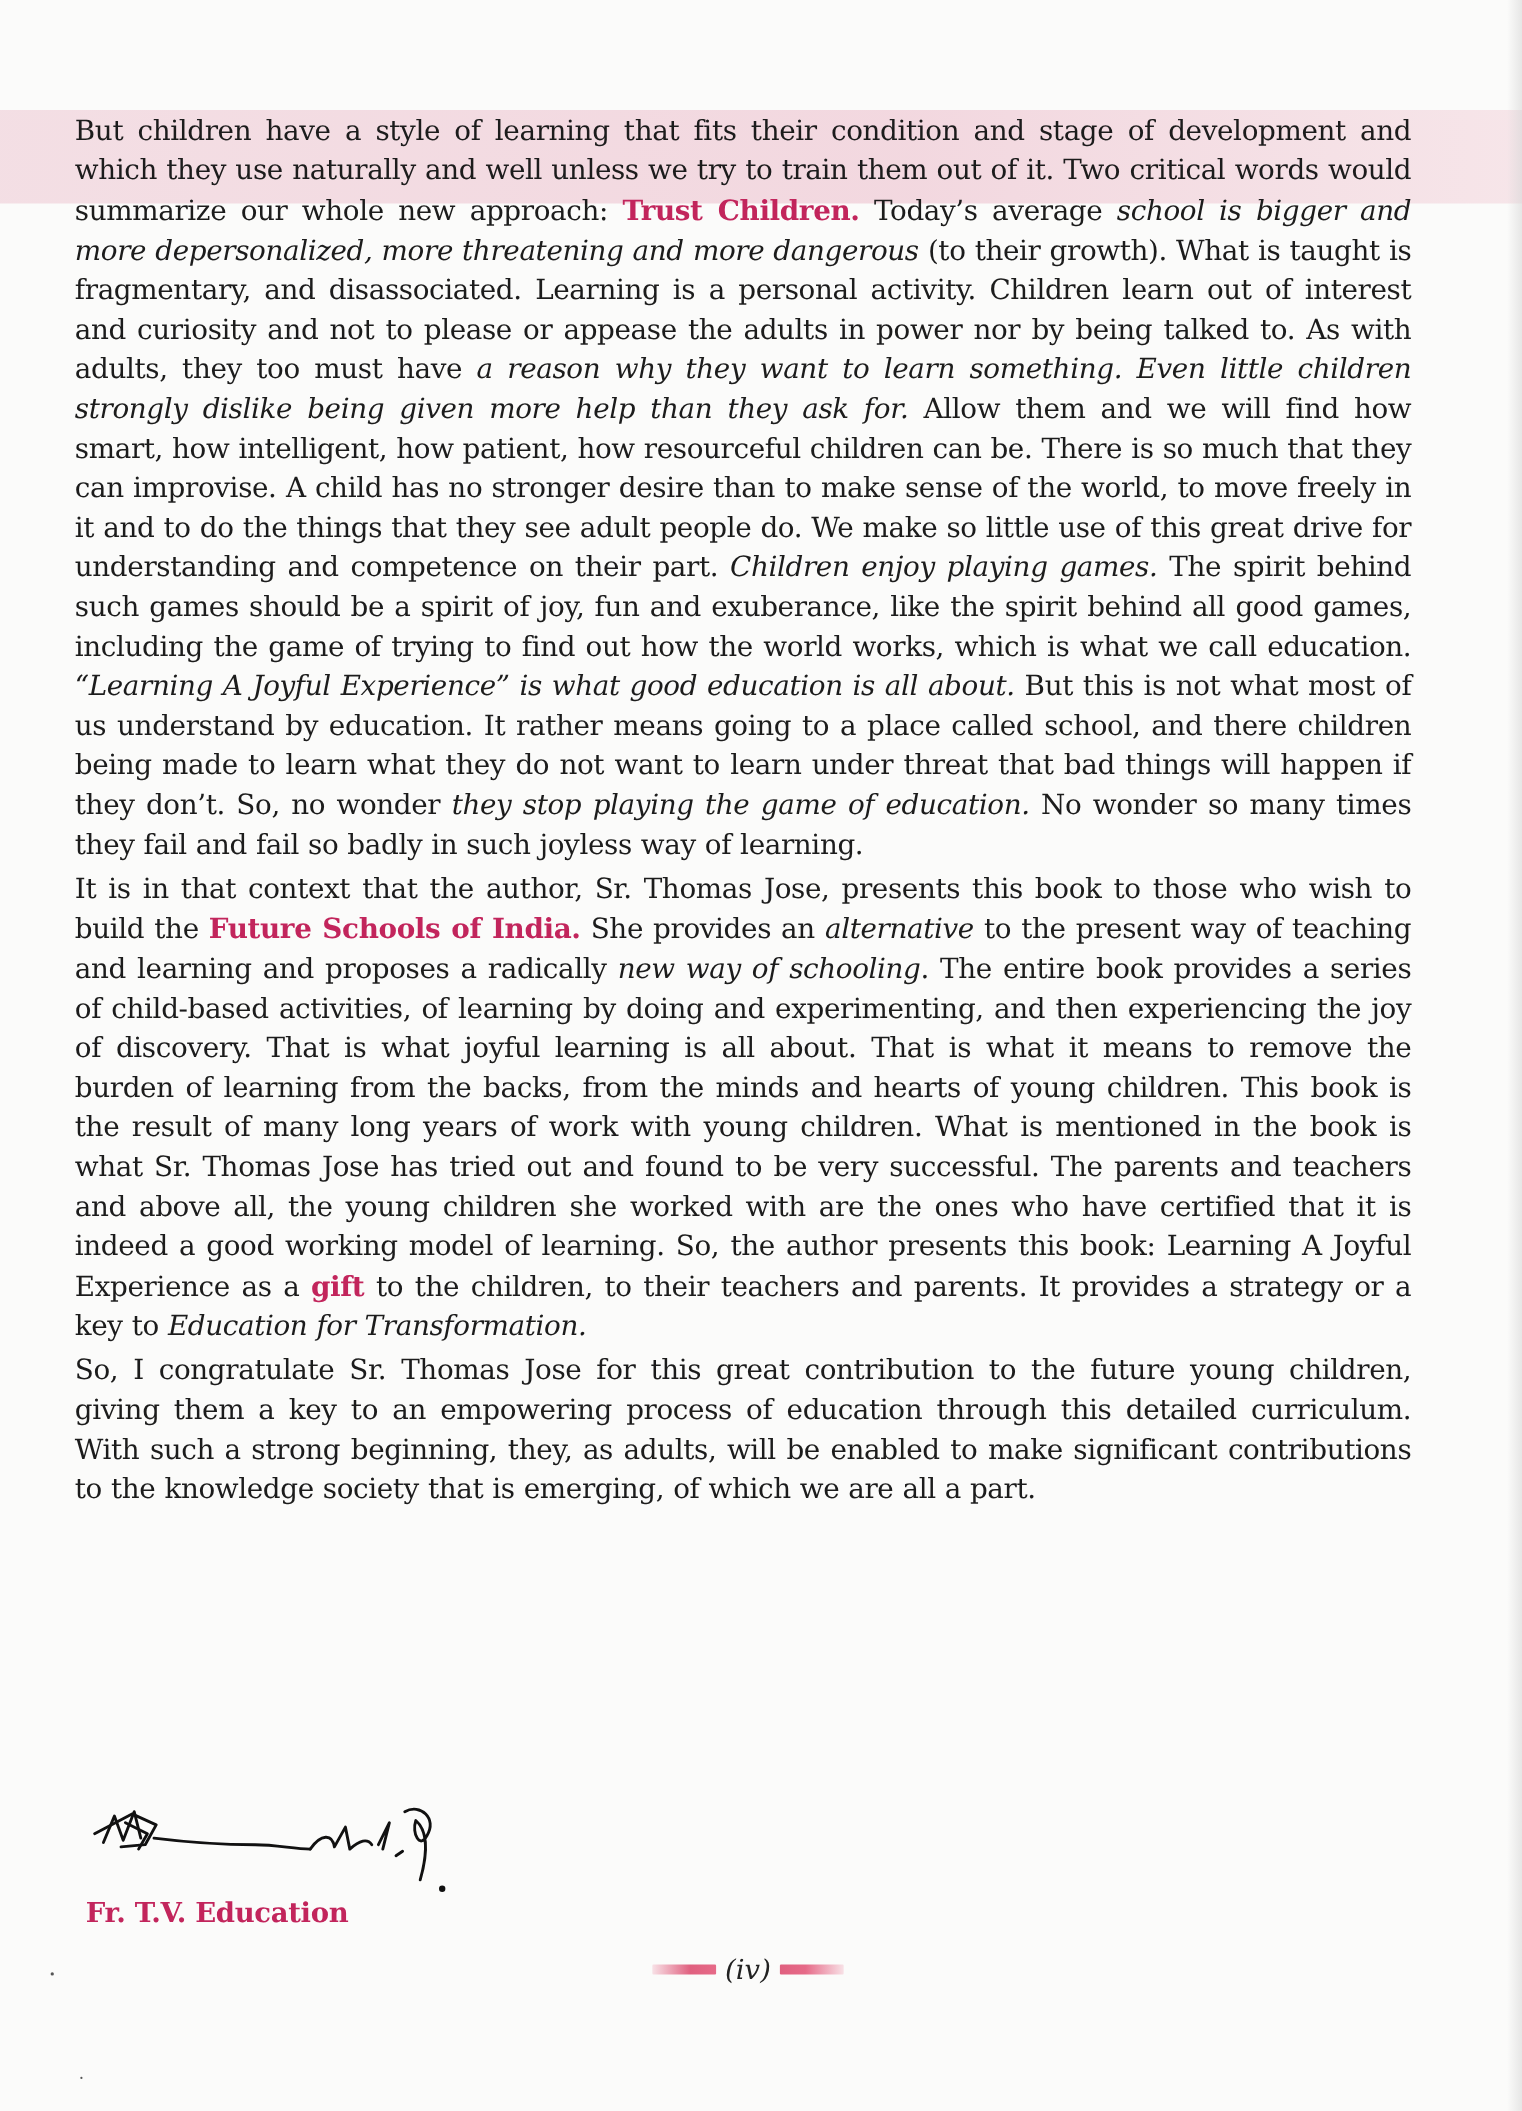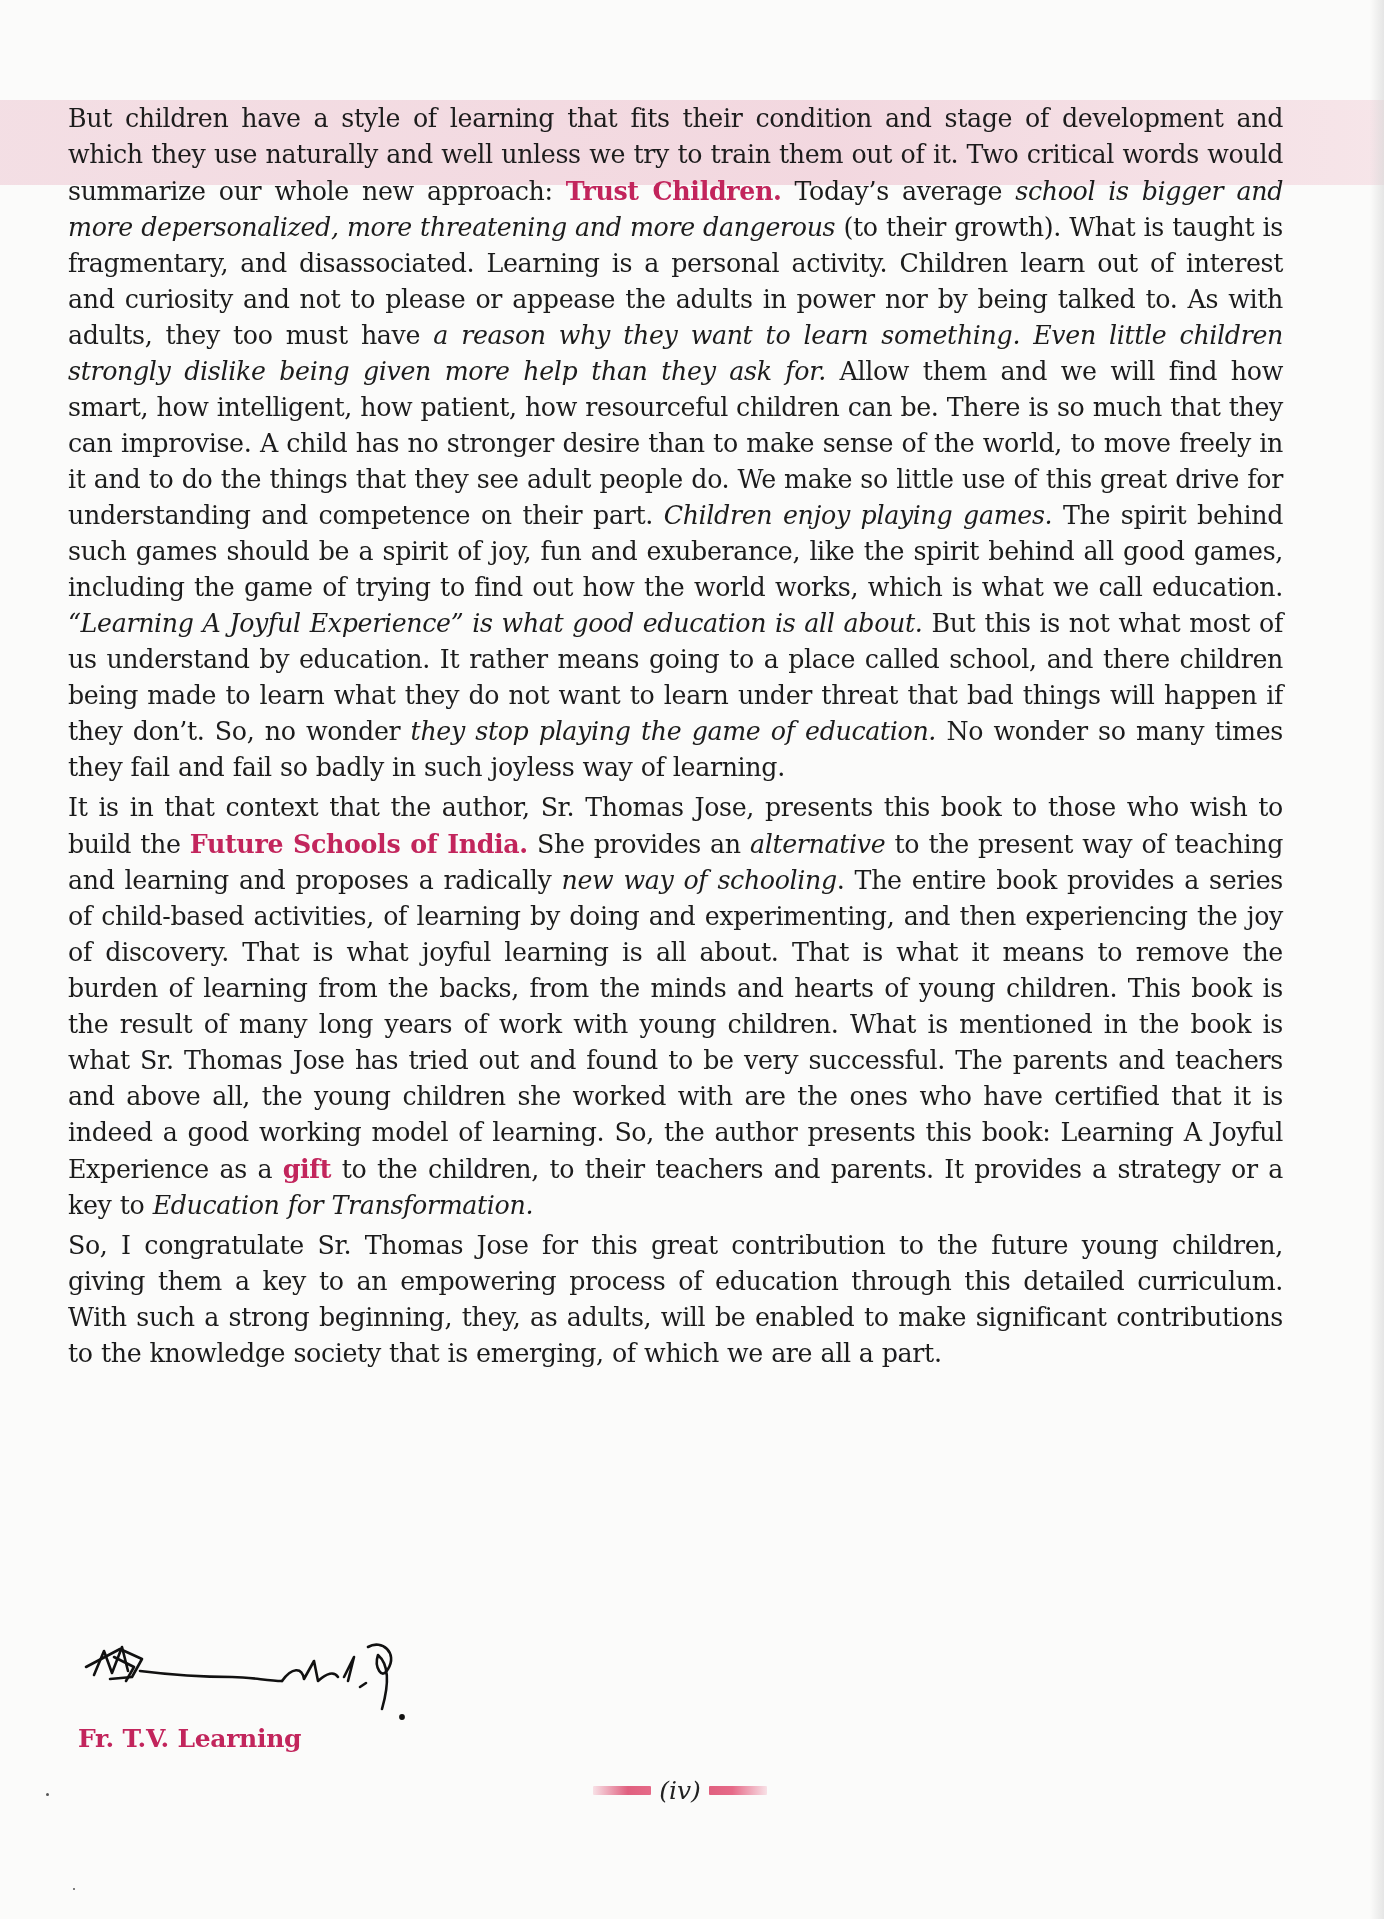--- a/index.html
+++ b/index.html
@@ -120,21 +120,21 @@
     <path d="M32 20 L52 30 L44 44"></path>
     <path d="M58 34 C 90 38, 120 40, 150 40 C 170 40, 185 44, 200 44"></path>
     <path d="M200 44 C 210 30, 220 30, 222 42 L 232 24 L 236 44 C 245 36, 252 34, 256 40"></path>
     <path d="M262 40 L 272 20 L 266 44"></path>
     <path d="M286 10 C 300 2, 316 16, 306 32 C 300 44, 292 30, 296 18 C 310 30, 304 58, 300 72"></path>
     <path d="M278 50 L 284 46"></path>
     <circle cx="320" cy="80" r="1.6" fill="#111"></circle>
   </g>
 </svg>
 
-<div class="signer">Fr. T.V. Learning</div>
+<div class="signer">Fr. T.V. Education</div>
 
 <div class="folio">
   <span class="folio-bar"></span>
   <span class="folio-num">(iv)</span>
   <span class="folio-bar right"></span>
 </div>
 
 <span class="speck" style="left:46px; top:1793px;"></span>
 <span class="speck" style="left:73px; top:1888px; width:2px; height:2px;"></span>
 

